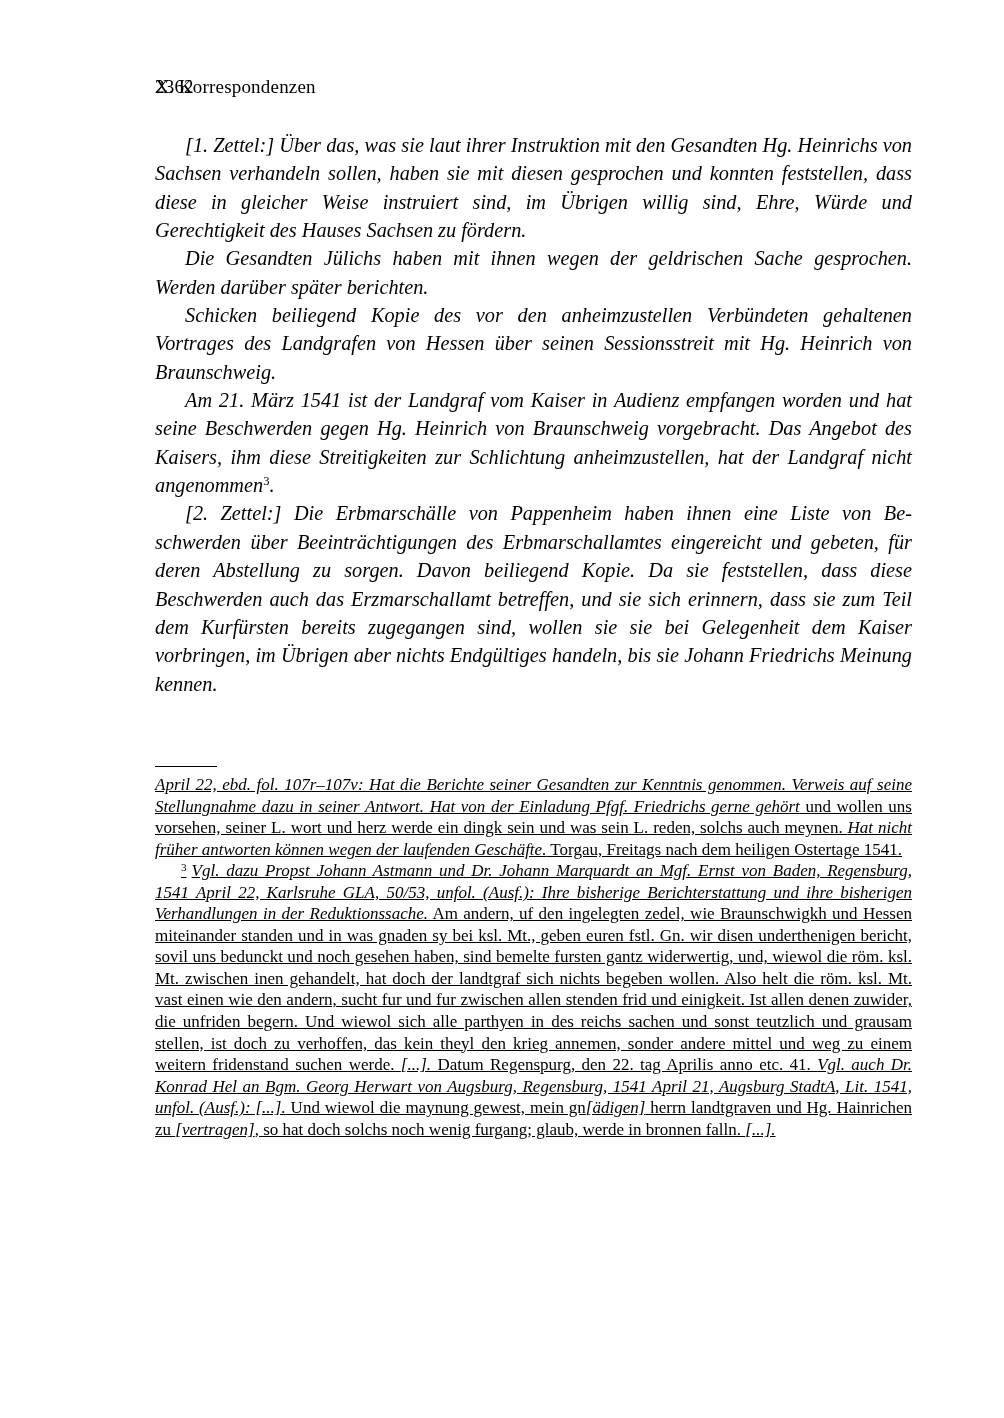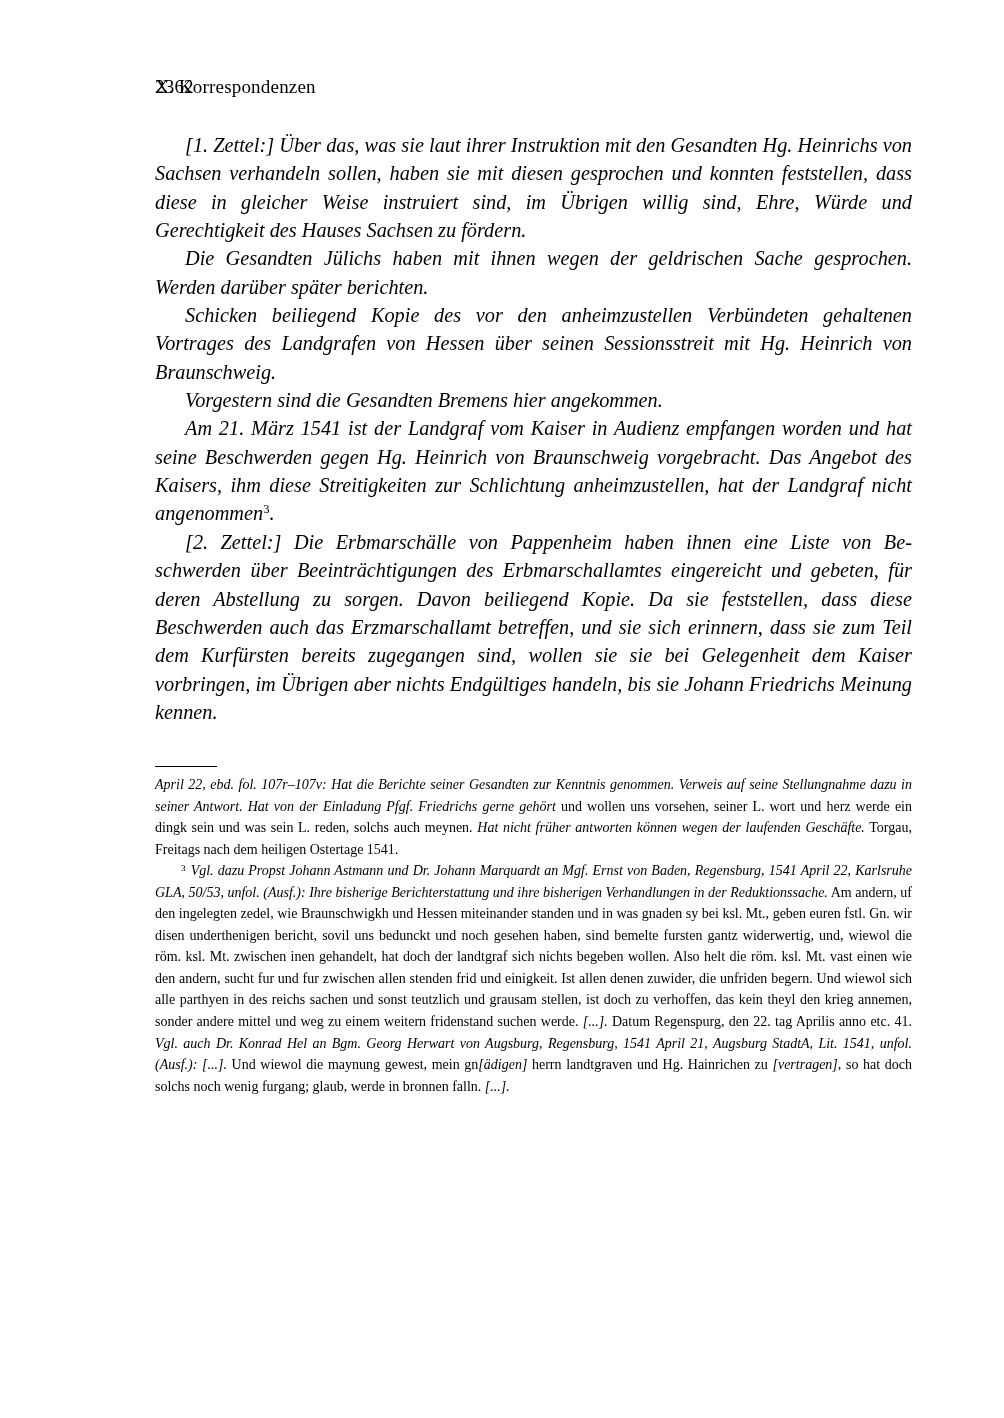--- a/index.html
+++ b/index.html
@@ -74,25 +74,26 @@
     top: 766px;
     width: 757px;
   }
   .fn-rule {
     width: 62px;
     height: 0;
     border-top: 1.2px solid #000;
     margin: 0 0 7px 0;
   }
   .fn-block {
-    font-size: 14px;
+    font-size: 17px;
     line-height: 21.55px;
     text-align: justify;
     text-justify: inter-word;
     hyphens: manual;
+    text-decoration: underline;
   }
   .fn-block p {
     margin: 0;
   }
   .fn-block p.cont {
     text-indent: 0;
   }
   .fn-block p.numbered {
     text-indent: 26px;
   }
@@ -115,21 +116,20 @@
 
     <div class="runhead">
       <span class="folio">2362</span>
       <span class="title">X. Korrespondenzen</span>
     </div>
 
     <div class="body-block">
       <p>[1. Zettel:] Über das, was sie laut ihrer Instruktion mit den Gesandten Hg. Heinrichs von Sachsen verhandeln sollen, haben sie mit diesen gesprochen und konnten feststellen, dass diese in gleicher Weise instruiert sind, im Übrigen willig sind, Ehre, Würde und Gerechtigkeit des Hauses Sachsen zu fördern.</p>
       <p>Die Gesandten Jülichs haben mit ihnen wegen der geldrischen Sache gesprochen. Werden darüber später berichten.</p>
       <p>Schicken beiliegend Kopie des vor den anheimzustellen Verbündeten gehaltenen Vortrages des Landgrafen von Hessen über seinen Sessionsstreit mit Hg. Heinrich von Braunschweig.</p>
-      <p>Vorgestern sind die Gesandten Bremens hier angekommen.</p>
       <p><span>Am 21. März 1541 ist der Landgraf vom Kaiser in Audienz empfangen worden und hat seine Beschwerden gegen Hg. Heinrich von Braunschweig vorgebracht. Das Angebot des Kaisers, ihm diese Streitigkeiten zur Schlichtung anheimzustellen, hat der Landgraf nicht angenommen</span><sup class="fn">3</sup><span>.</span></p>
       <p>[2. Zettel:] Die Erbmarschälle von Pappenheim haben ihnen eine Liste von Be-schwerden über Beeinträchtigungen des Erbmarschallamtes eingereicht und gebeten, für deren Abstellung zu sorgen. Davon beiliegend Kopie. Da sie feststellen, dass diese Beschwerden auch das Erzmarschallamt betreffen, und sie sich erinnern, dass sie zum Teil dem Kurfürsten bereits zugegangen sind, wollen sie sie bei Gelegenheit dem Kaiser vorbringen, im Übrigen aber nichts Endgültiges handeln, bis sie Johann Friedrichs Meinung kennen.</p>
     </div>
 
   </div>
 
   <div class="fn-area">
     <div class="fn-rule"></div>
 
     <div class="fn-block">

